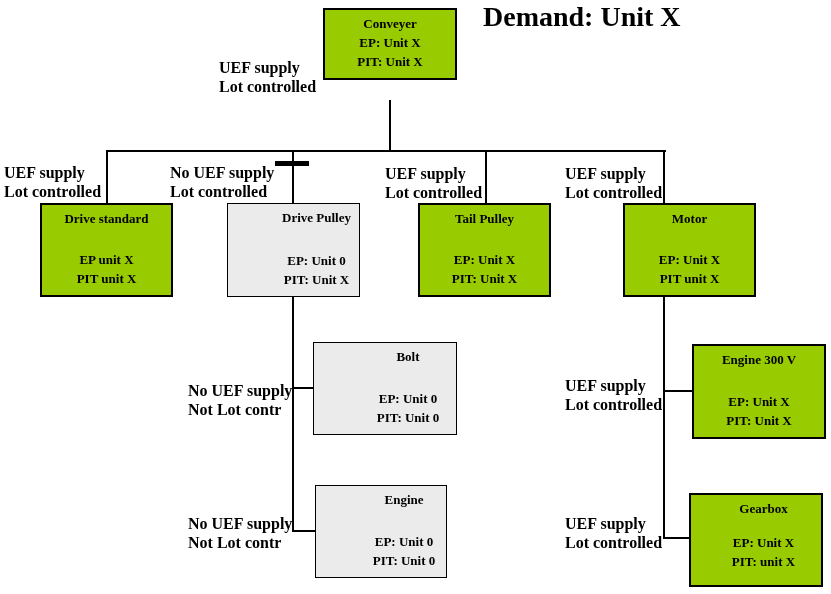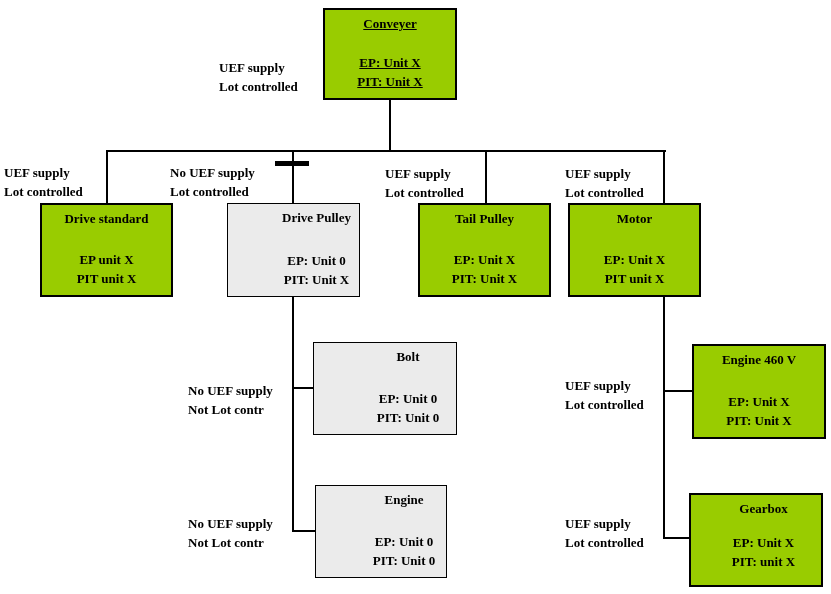--- a/index.html
+++ b/index.html
@@ -43,31 +43,32 @@
   .box-qty div { white-space: nowrap; }
   .vline, .hline {
     position: absolute;
     background: var(--line, #000000);
   }
   .vline { width: 2px; }
   .hline { height: 2px; }
   .tick  { height: 5px; }
   .edge-label {
     position: absolute;
-    font-size: 13px;
+    font-size: 16px;
     line-height: 19px;
     white-space: nowrap;
   }
   .edge-label span { display: block; }
 </style>
 </head>
 <body>
 
 <div class="stage">
 
+  <div class="page-title" style="left:483px; top:2px;">Demand: Unit X</div>
 
   <div class="vline" style="left:389px; top:100px; height:51px;"></div>
   <div class="hline" style="left:106px; top:150px; width:560px;"></div>
   <div class="vline" style="left:106px; top:150px; height:53px;"></div>
   <div class="vline" style="left:292px; top:150px; height:53px;"></div>
   <div class="vline" style="left:485px; top:150px; height:53px;"></div>
   <div class="vline" style="left:663px; top:150px; height:53px;"></div>
   <div class="hline tick" style="left:275px; top:161px; width:34px;"></div>
 
   <div class="vline" style="left:292px; top:297px; height:235px;"></div>
@@ -108,21 +109,21 @@
   </div>
   <div class="edge-label" style="left:565px; top:376px;">
     <span>UEF supply</span>
     <span>Lot controlled</span>
   </div>
   <div class="edge-label" style="left:565px; top:514px;">
     <span>UEF supply</span>
     <span>Lot controlled</span>
   </div>
 
-  <div class="box green" style="left:323px; top:8px; width:134px; height:92px;text-decoration:underline;">
+  <div class="box green" style="left:323px; top:8px; width:134px; height:72px;">
     <div class="box-title">Conveyer</div>
     <div class="box-qty">
       <div>EP: Unit X</div>
       <div>PIT: Unit X</div>
     </div>
   </div>
 
   <div class="box green" style="left:40px; top:203px; width:133px; height:94px;">
     <div class="box-title">Drive standard</div>
     <div class="box-qty">
@@ -140,21 +141,21 @@
   </div>
 
   <div class="box green" style="left:418px; top:203px; width:133px; height:94px;">
     <div class="box-title">Tail Pulley</div>
     <div class="box-qty">
       <div>EP: Unit X</div>
       <div>PIT: Unit X</div>
     </div>
   </div>
 
-  <div class="box green" style="left:568px; top:203px; width:133px; height:94px;">
+  <div class="box green" style="left:623px; top:203px; width:133px; height:94px;">
     <div class="box-title">Motor</div>
     <div class="box-qty">
       <div>EP: Unit X</div>
       <div>PIT unit X</div>
     </div>
   </div>
 
   <div class="box gray" style="left:313px; top:342px; width:144px; height:93px;">
     <div class="box-title">Bolt</div>
     <div class="box-qty">
@@ -165,21 +166,21 @@
 
   <div class="box gray" style="left:315px; top:485px; width:132px; height:93px;">
     <div class="box-title">Engine</div>
     <div class="box-qty">
       <div>EP: Unit 0</div>
       <div>PIT: Unit 0</div>
     </div>
   </div>
 
   <div class="box green" style="left:692px; top:344px; width:134px; height:95px;">
-    <div class="box-title">Engine 460 V</div>
+    <div class="box-title">Engine 300 V</div>
     <div class="box-qty">
       <div>EP: Unit X</div>
       <div>PIT: Unit X</div>
     </div>
   </div>
 
   <div class="box green" style="left:689px; top:493px; width:134px; height:94px; padding-bottom:14px;padding-left:17px;">
     <div class="box-title">Gearbox</div>
     <div class="box-qty">
       <div>EP: Unit X</div>

